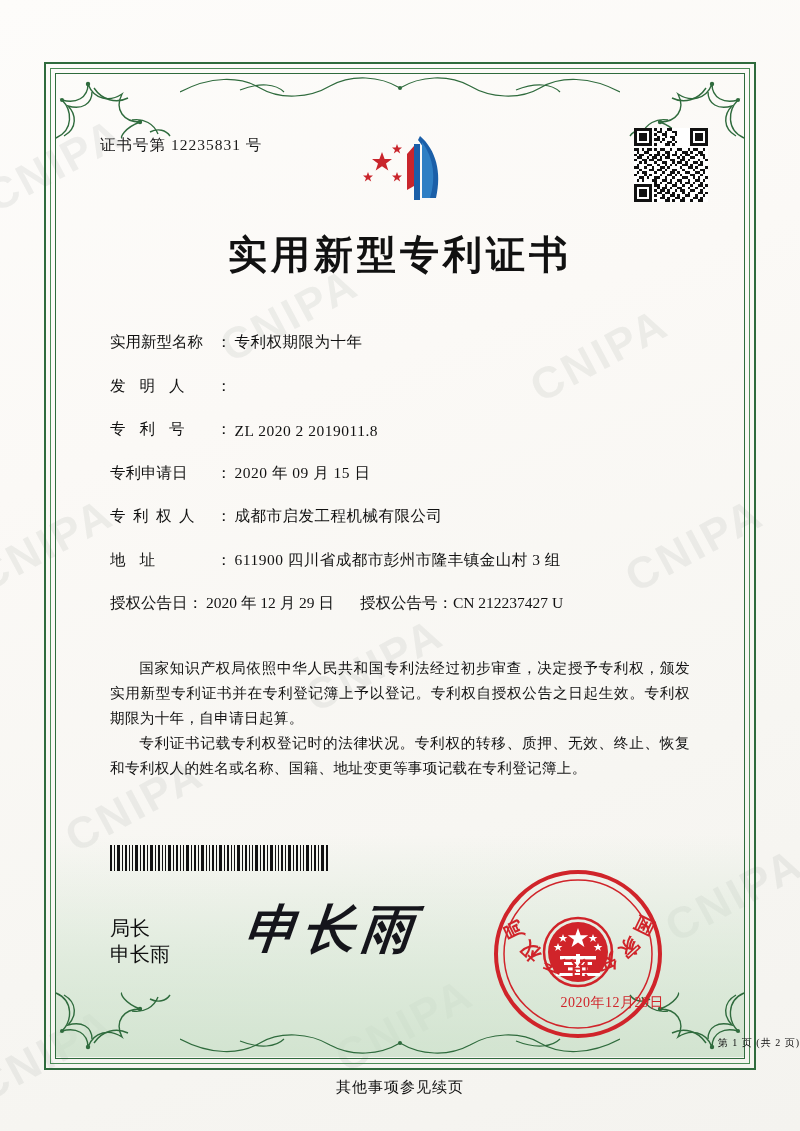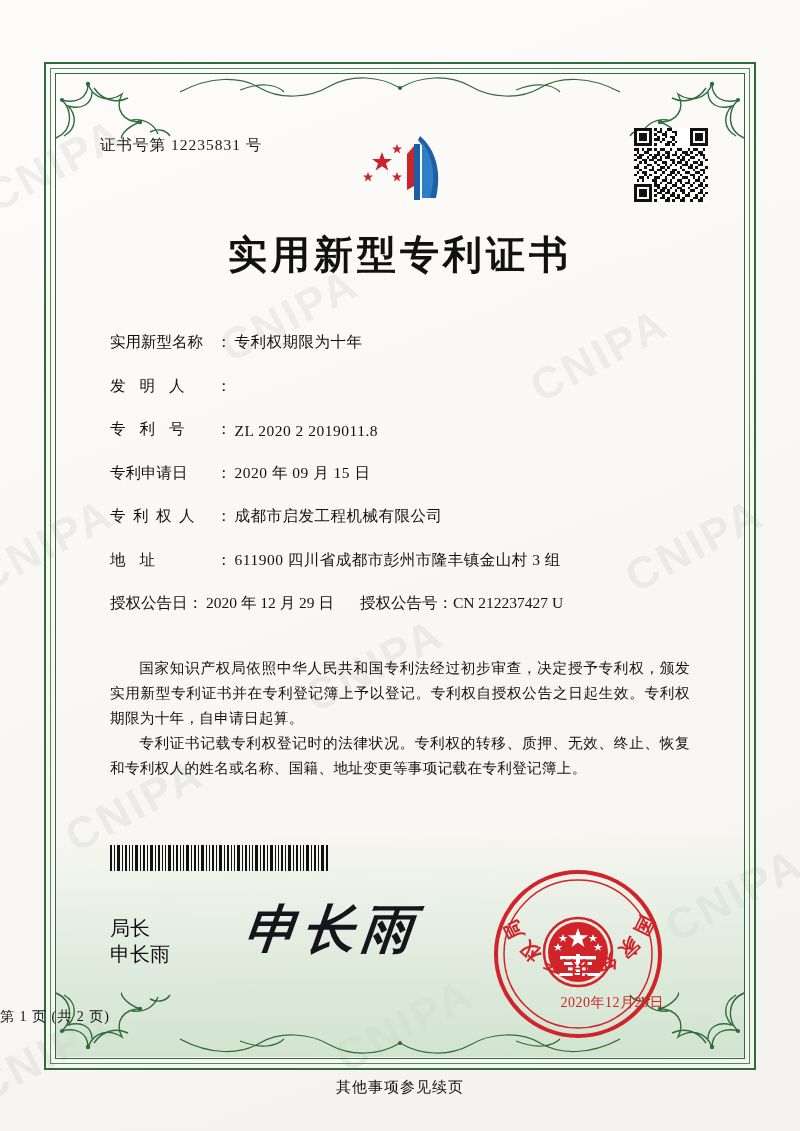--- a/index.html
+++ b/index.html
@@ -220,23 +220,23 @@
     color: #d0242a;
     letter-spacing: 0.5px;
     font-family: Liberation Serif, serif;
     margin-top: 16px;
   }
 
   
   .page-num {
     position: absolute;
     left: 0; right: 0;
-    top: 1008px;
-    text-align: left;
-    font-size: 14px;
+    top: 1036px;
+    text-align: right;
+    font-size: 10px;
     color: #111;
     letter-spacing: 1px;
   }
   .footer-note {
     position: absolute;
     left: 0; right: 0;
     top: 1078px;
     text-align: center;
     font-size: 15px;
     color: #111;

